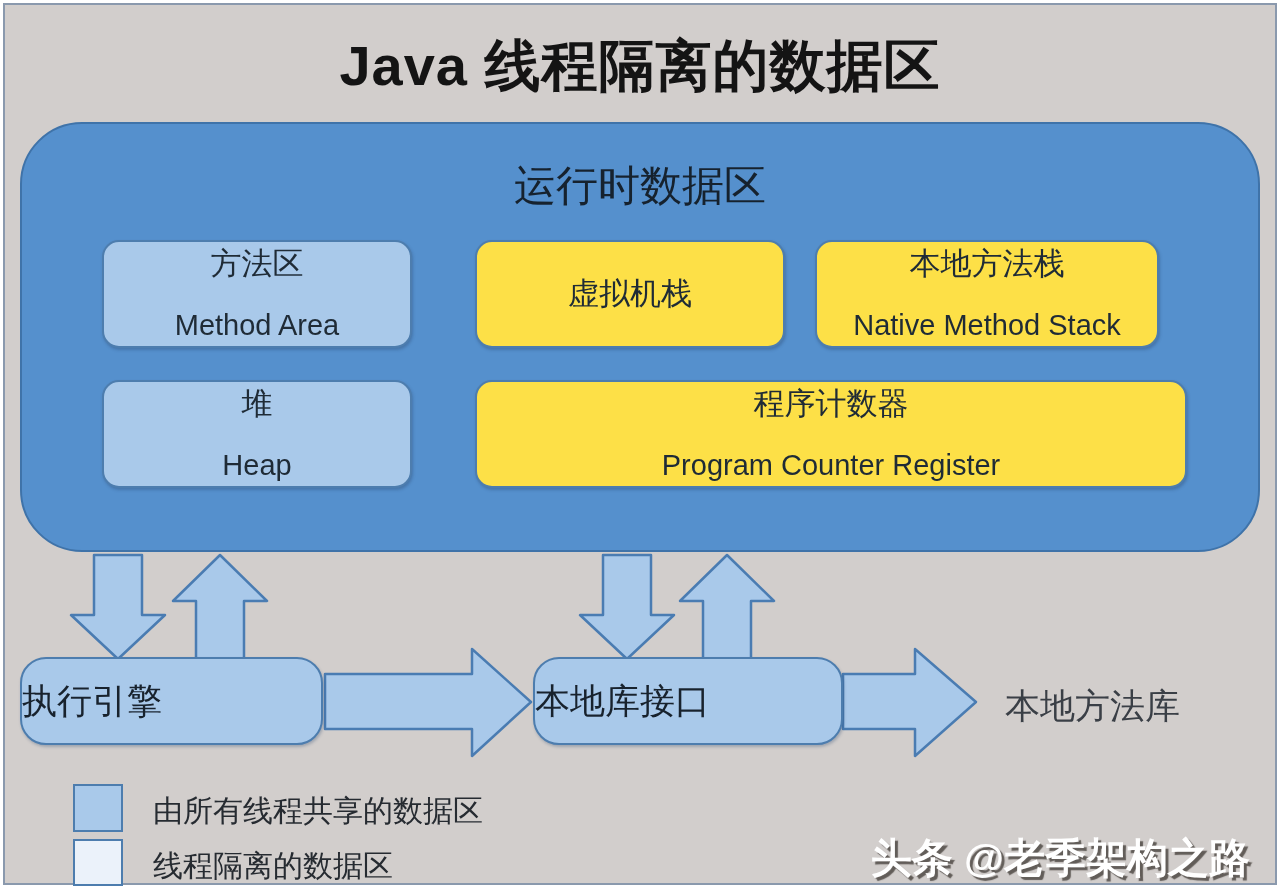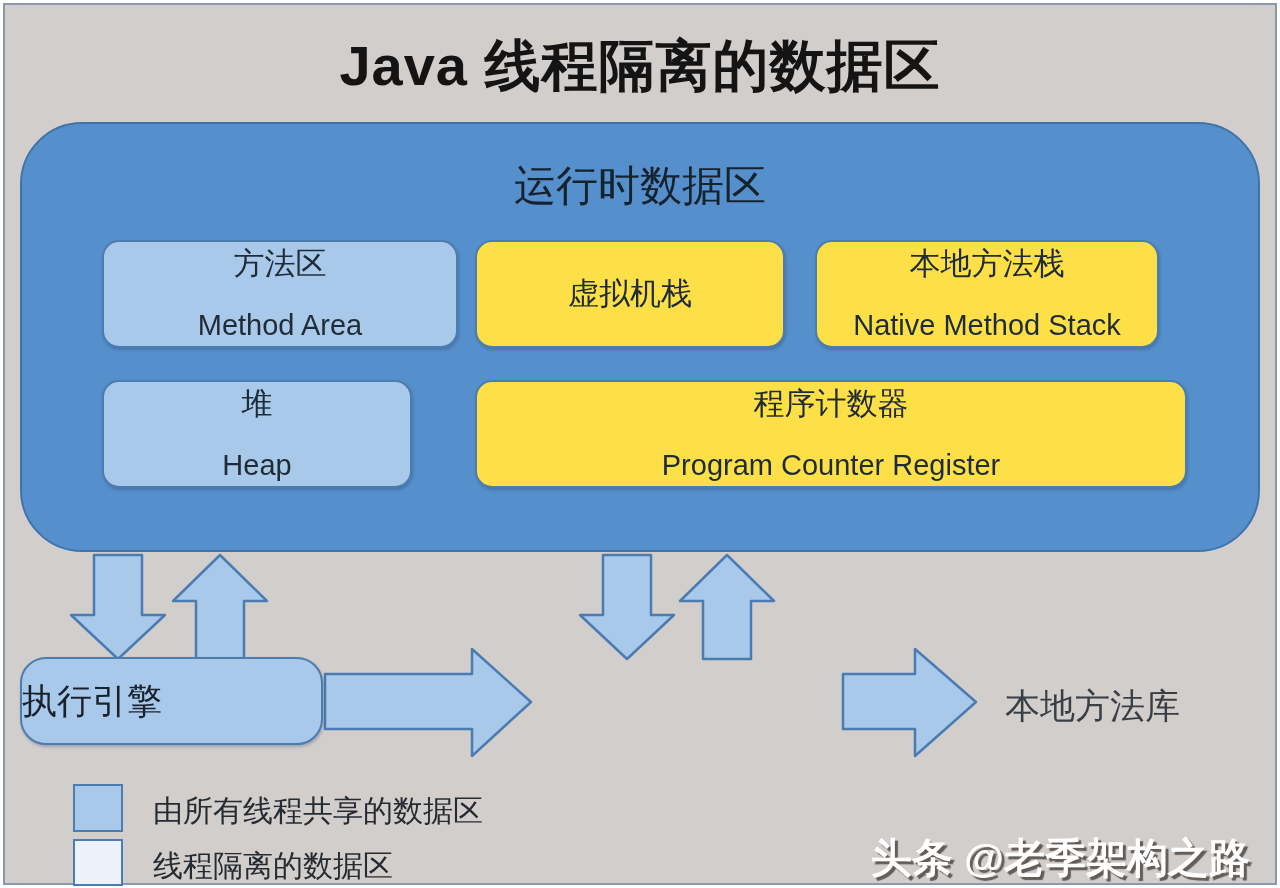--- a/index.html
+++ b/index.html
@@ -32,21 +32,21 @@
   .area-box{
     position:absolute;box-sizing:border-box;
     border:2px solid #4d7dae;border-radius:17px;
     display:flex;flex-direction:column;align-items:center;justify-content:center;
     color:#1f2b36;box-shadow:1px 2px 3px rgba(40,70,110,0.35);
   }
   .box-shared{background:#a9c9ea;}
   .box-isolated{background:#fde047;}
   .area-box .zh{font-size:31px;line-height:1.35;font-family:"Liberation Sans","DejaVu Sans",sans-serif;}
   .area-box .en{font-size:29px;line-height:1.3;font-family:"Liberation Sans","DejaVu Sans",sans-serif;margin-top:22px;}
-  .pos-method{left:80px;top:116px;width:356px;height:108px;}
+  .pos-method{left:80px;top:116px;width:310px;height:108px;}
   .pos-vmstack{left:453px;top:116px;width:310px;height:108px;}
   .pos-native{left:793px;top:116px;width:344px;height:108px;text-align:center;}
   .pos-heap{left:80px;top:256px;width:310px;height:108px;}
   .pos-pc{left:453px;top:256px;width:712px;height:108px;}
   .flow-box{
     position:absolute;box-sizing:border-box;
     background:#a9c9ea;border:2px solid #4d7dae;border-radius:26px;
     display:flex;align-items:center;justify-content:flex-start;
     font-size:35px;color:#18222d;
     font-family:"Liberation Serif","DejaVu Serif",serif;
@@ -121,20 +121,23 @@
     <div class="area-box box-isolated pos-pc">
       <div class="zh">程序计数器</div>
       <div class="en">Program Counter Register</div>
     </div>
   </div>
 
   <div class="flow-box pos-engine">
     <span>执行引擎</span>
   </div>
 
+  <div class="flow-box pos-interface">
+    <span>本地库接口</span>
+  </div>
 
   <div class="native-lib-label">本地方法库</div>
 
   <div class="legend">
     <div class="legend-swatch swatch-shared"></div>
     <div class="legend-label legend-label-1">由所有线程共享的数据区</div>
     <div class="legend-swatch swatch-isolated"></div>
     <div class="legend-label legend-label-2">线程隔离的数据区</div>
   </div>
 

